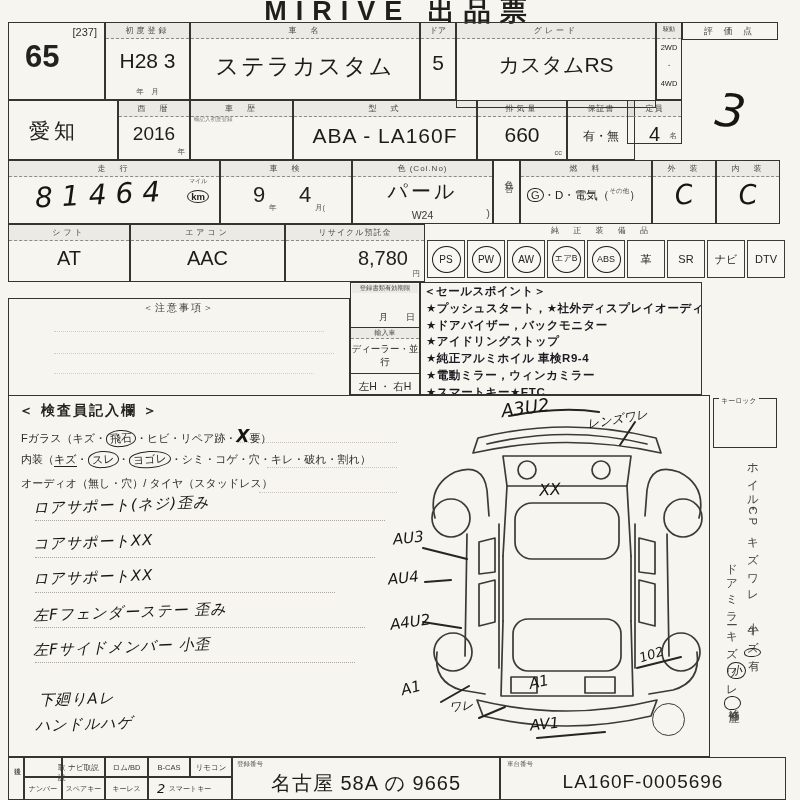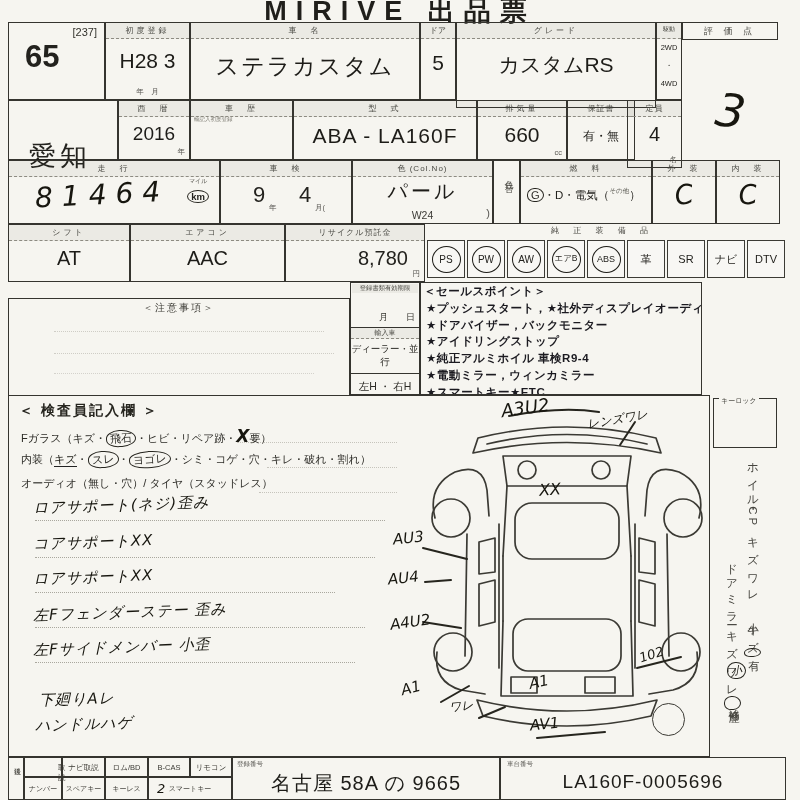--- a/index.html
+++ b/index.html
@@ -65,21 +65,21 @@
     <div class="val" style="top:38px;font-size:7.5px;">・</div>
     <div class="val" style="top:56px;font-size:7.5px;">4WD</div>
   </div>
 
   <div class="box" style="left:682px;top:22px;width:96px;height:18px;border-width:1.4px;">
     <div class="nob" style="left:0;right:0;top:2px;text-align:center;font-size:9px;letter-spacing:4px;color:#45443e;">評 価 点</div>
   </div>
   <div class="nob hand" style="left:716px;top:84px;font-size:46px;transform:rotate(9deg);">3</div>
 
   <div class="box" style="left:8px;top:100px;width:110px;height:60px;">
-    <div class="nob" style="left:20px;top:16px;font-size:27px;letter-spacing:4px;margin-top:21px;">愛知</div>
+    <div class="nob" style="left:20px;top:16px;font-size:21px;letter-spacing:4px;">愛知</div>
   </div>
 
   <div class="box" style="left:118px;top:100px;width:72px;height:60px;">
     <div class="hdr">西　暦</div>
     <div class="val" style="top:22px;font-size:19px;">2016</div>
     <span class="ft" style="bottom:2px;right:4px;">年</span>
   </div>
 
   <div class="box" style="left:190px;top:100px;width:103px;height:60px;">
     <div class="hdr">車　歴</div>
@@ -95,21 +95,21 @@
     <div class="hdr">排気量</div>
     <div class="val" style="top:22px;font-size:21px;">660</div>
     <span class="ft" style="bottom:2px;right:4px;">cc</span>
   </div>
 
   <div class="box" style="left:567px;top:100px;width:68px;height:60px;">
     <div class="hdr" style="letter-spacing:1px;">保証書</div>
     <div class="val" style="top:27px;font-size:12px;">有・無</div>
   </div>
 
-  <div class="box" style="left:627px;top:100px;width:55px;height:68px;">
+  <div class="box" style="left:627px;top:100px;width:55px;height:44px;">
     <div class="hdr" style="letter-spacing:1px;">定員</div>
     <div class="val" style="top:22px;font-size:20px;">4</div>
     <span class="ft" style="bottom:2px;right:4px;">名</span>
   </div>
 
   <div class="box" style="left:8px;top:160px;width:212px;height:64px;">
     <div class="hdr">走　行</div>
     <div class="nob hand" style="left:26px;top:17px;font-size:28px;letter-spacing:9px;transform:rotate(-3deg);">81464</div>
     <div class="nob" style="right:10px;top:16px;text-align:center;">
       <div style="font-size:6px;color:#4c4b45;">マイル</div>

